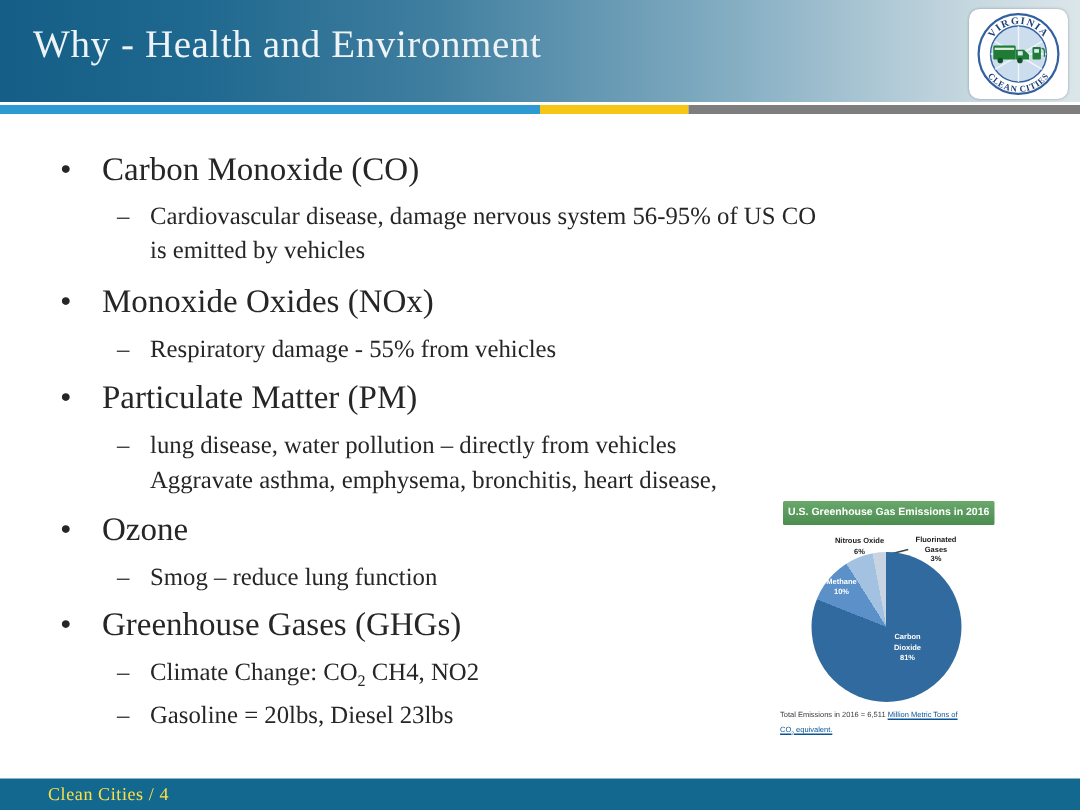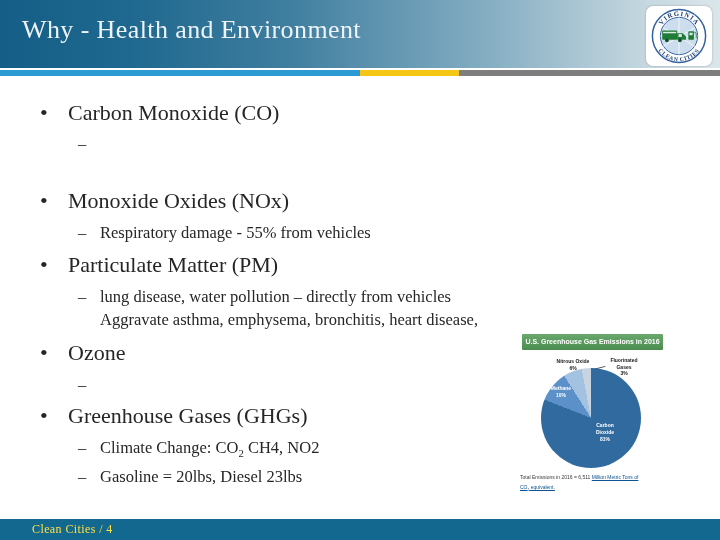--- a/index.html
+++ b/index.html
@@ -108,20 +108,24 @@
 
     <div class="row l1" style="top:2px">
       <span class="mk">•</span>
       <div class="lines">
           <div>Carbon Monoxide (CO)</div>
         </div>
     </div>
 
     <div class="row l2" style="top:36px">
       <span class="mk">–</span>
+      <div class="lines">
+        <div>Cardiovascular disease, damage nervous system 56-95% of US CO</div>
+        <div>is emitted by vehicles</div>
+      </div>
     </div>
 
     <div class="row l1" style="top:90px">
       <span class="mk">•</span>
       <div class="lines">
           <div>Monoxide Oxides (NOx)</div>
         </div>
     </div>
 
     <div class="row l2" style="top:125px">
@@ -148,20 +152,23 @@
 
     <div class="row l1" style="top:242px">
       <span class="mk">•</span>
       <div class="lines">
           <div>Ozone</div>
         </div>
     </div>
 
     <div class="row l2" style="top:277px">
       <span class="mk">–</span>
+      <div class="lines">
+          <div>Smog – reduce lung function</div>
+        </div>
     </div>
 
     <div class="row l1" style="top:305px">
       <span class="mk">•</span>
       <div class="lines">
           <div>Greenhouse Gases (GHGs)</div>
         </div>
     </div>
 
     <div class="row l2" style="top:340px">

